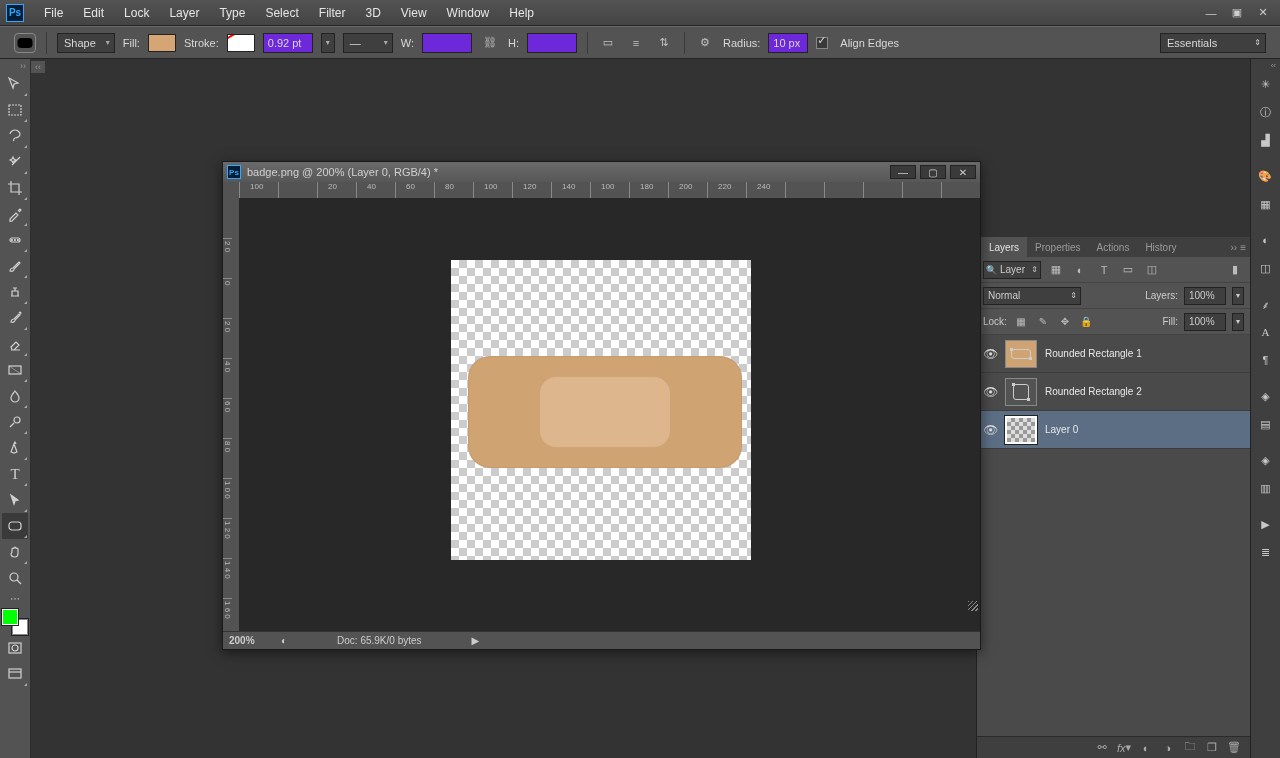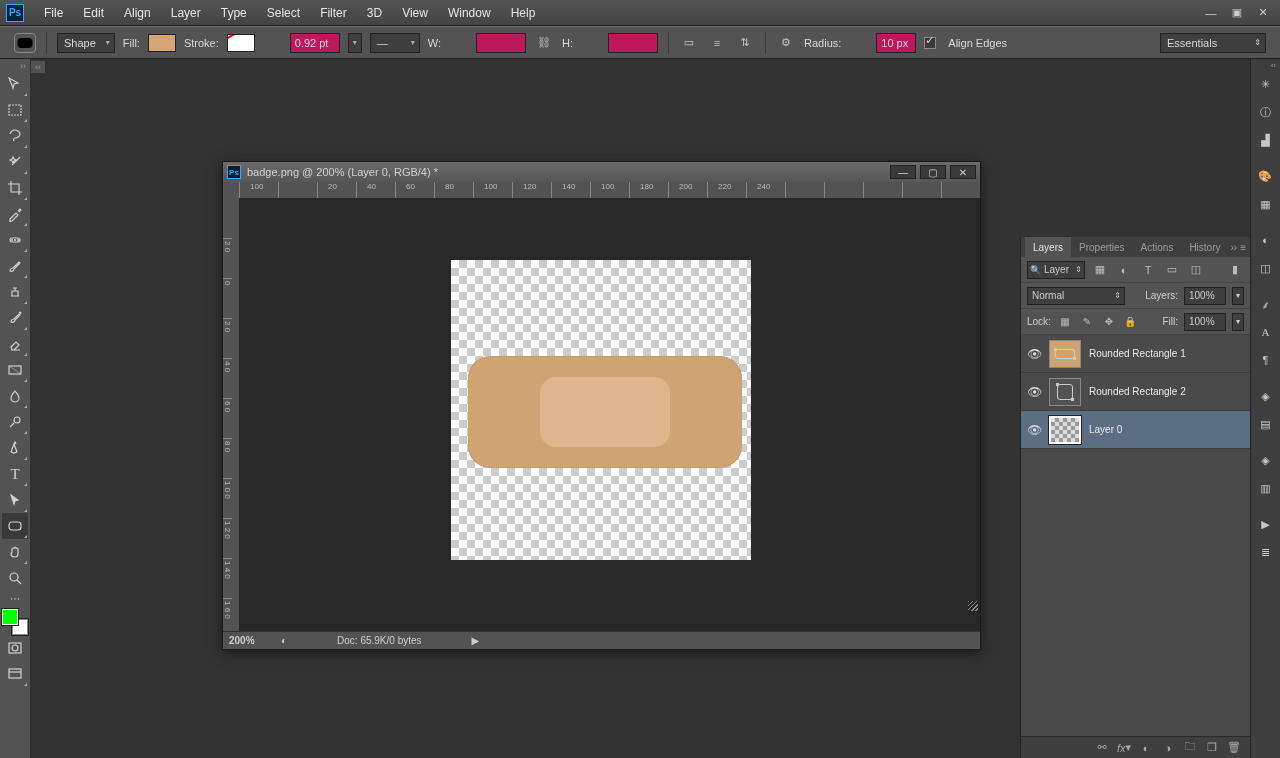--- a/index.html
+++ b/index.html
@@ -12,21 +12,21 @@
 .winbtns span { width:22px; height:14px; display:flex; align-items:center; justify-content:center; font-size:11px; color:#ccc; }
 
 .optionsbar { height:33px; background:#535353; border-top:1px solid #6a6a6a; border-bottom:1px solid #222; display:flex; align-items:center; padding:0 14px; gap:8px; font-size:11px; color:#d8d8d8; }
 .opt-tool { width:22px; height:20px; border:1px solid #888; border-radius:4px; display:flex; align-items:center; justify-content:center; }
 .opt-dd { background:#3f3f3f; border:1px solid #222; height:20px; padding:0 18px 0 6px; display:flex; align-items:center; position:relative; min-width:54px; }
 .opt-dd::after{content:"▾"; position:absolute; right:4px; font-size:8px; color:#aaa;}
 .swatch { width:28px; height:18px; border:1px solid #222; }
 .swatch.fill{ background:#d5a575; }
 .swatch.stroke{ background:#fff; position:relative; overflow:hidden;}
 .swatch.stroke::after{content:""; position:absolute; inset:-4px; border-top:2px solid red; transform:rotate(-30deg); transform-origin:center;}
-.opt-input { background:#be185d; border:1px solid #222; height:20px; width:50px; padding:0 4px; display:flex; align-items:center;margin-left:27px; }
+.opt-input { background:#6d28d9; border:1px solid #222; height:20px; width:50px; padding:0 4px; display:flex; align-items:center; }
 .opt-sep { width:1px; height:22px; background:#3a3a3a; margin:0 2px; }
 .opt-icon { width:20px; height:20px; display:flex; align-items:center; justify-content:center; color:#c0c0c0; }
 .check { width:12px; height:12px; border:1px solid #888; background:#3a3a3a; display:inline-block; position:relative; margin-right:4px;}
 .check.on::after{content:"✓"; position:absolute; top:-4px; left:0; font-size:11px; color:#ddd;}
 .workspace-dd { margin-left:auto; background:#3f3f3f; border:1px solid #222; height:20px; width:106px; display:flex; align-items:center; padding:0 6px; position:relative; }
 .workspace-dd::after{content:"⇕"; position:absolute; right:4px; font-size:8px;}
 
 .main { position:absolute; top:59px; bottom:0; left:0; right:0; display:flex; }
 
 .toolbox { width:31px; background:#535353; border-right:1px solid #2e2e2e; display:flex; flex-direction:column; align-items:center; padding-top:2px; }
@@ -63,21 +63,21 @@
 .doc-status .arrow{margin-left:44px;}
 .resize-grip{position:absolute;right:2px;bottom:20px;width:10px;height:10px;background:repeating-linear-gradient(135deg,#888 0 1px,transparent 1px 3px);}
 
 .rightcol { width:304px; display:flex; background:#333333; }
 .panel-area{ flex:1; display:flex; flex-direction:column; }
 .panel-strip{ width:30px; background:#3f3f3f; border-left:1px solid #222; display:flex; flex-direction:column; align-items:center; gap:2px; padding-top:2px;}
 .panel-strip .pt{ height:8px; width:100%; font-size:8px; text-align:right; padding-right:4px; color:#999;}
 .panel-strip .pico{ width:24px; height:24px; margin:1px 0; display:flex; align-items:center; justify-content:center; color:#c8c8c8;}
 .panel-strip .psep{ height:6px; width:100%; }
 .panel-gap{ height:178px; }
-.layers-panel{ flex:1; background:#535353; border-left:1px solid #222; display:flex; flex-direction:column; min-height:0;margin-left:44px;}
+.layers-panel{ flex:1; background:#535353; border-left:1px solid #222; display:flex; flex-direction:column; min-height:0;}
 .tabs{ height:20px; background:#3f3f3f; display:flex; align-items:center; padding:0 4px; font-size:10px; gap:0;}
 .tabs .tab{ padding:0 8px; height:100%; display:flex; align-items:center; color:#9a9a9a;}
 .tabs .tab.act{ background:#535353; color:#e4e4e4;}
 .tabs .tmenu{ margin-left:auto; display:flex; gap:3px; color:#999;}
 .panel-row{ height:26px; display:flex; align-items:center; padding:0 6px; gap:6px; font-size:10px; color:#ccc; border-bottom:1px solid #444;}
 .filter-kind{ background:#3f3f3f; border:1px solid #222; height:18px; padding:0 14px 0 16px; display:flex; align-items:center; position:relative; width:58px;}
 .filter-kind::before{content:"🔍"; position:absolute; left:2px; font-size:9px;}
 .filter-kind::after{content:"⇕"; position:absolute; right:2px; font-size:8px;}
 .filt-ico{ width:18px; height:18px; display:flex; align-items:center; justify-content:center; color:#bbb; font-size:11px;}
 .blend-dd{ background:#3f3f3f; border:1px solid #222; height:18px; width:98px; padding:0 4px; display:flex; align-items:center; position:relative;}
@@ -100,21 +100,21 @@
 .shape-vec::before,.shape-vec::after{content:"";position:absolute;width:3px;height:3px;background:#ccc;}
 .shape-vec::before{top:-2px;left:-2px;} .shape-vec::after{bottom:-2px;right:-2px;}
 </style>
 </head>
 <body>
 
 <div class="menubar">
   <div class="ps-logo">Ps</div>
   <div class="menu-item">File</div>
   <div class="menu-item">Edit</div>
-  <div class="menu-item">Align</div>
+  <div class="menu-item">Lock</div>
   <div class="menu-item">Layer</div>
   <div class="menu-item">Type</div>
   <div class="menu-item">Select</div>
   <div class="menu-item">Filter</div>
   <div class="menu-item">3D</div>
   <div class="menu-item">View</div>
   <div class="menu-item">Window</div>
   <div class="menu-item">Help</div>
   <div class="winbtns">
     <span>—</span>

